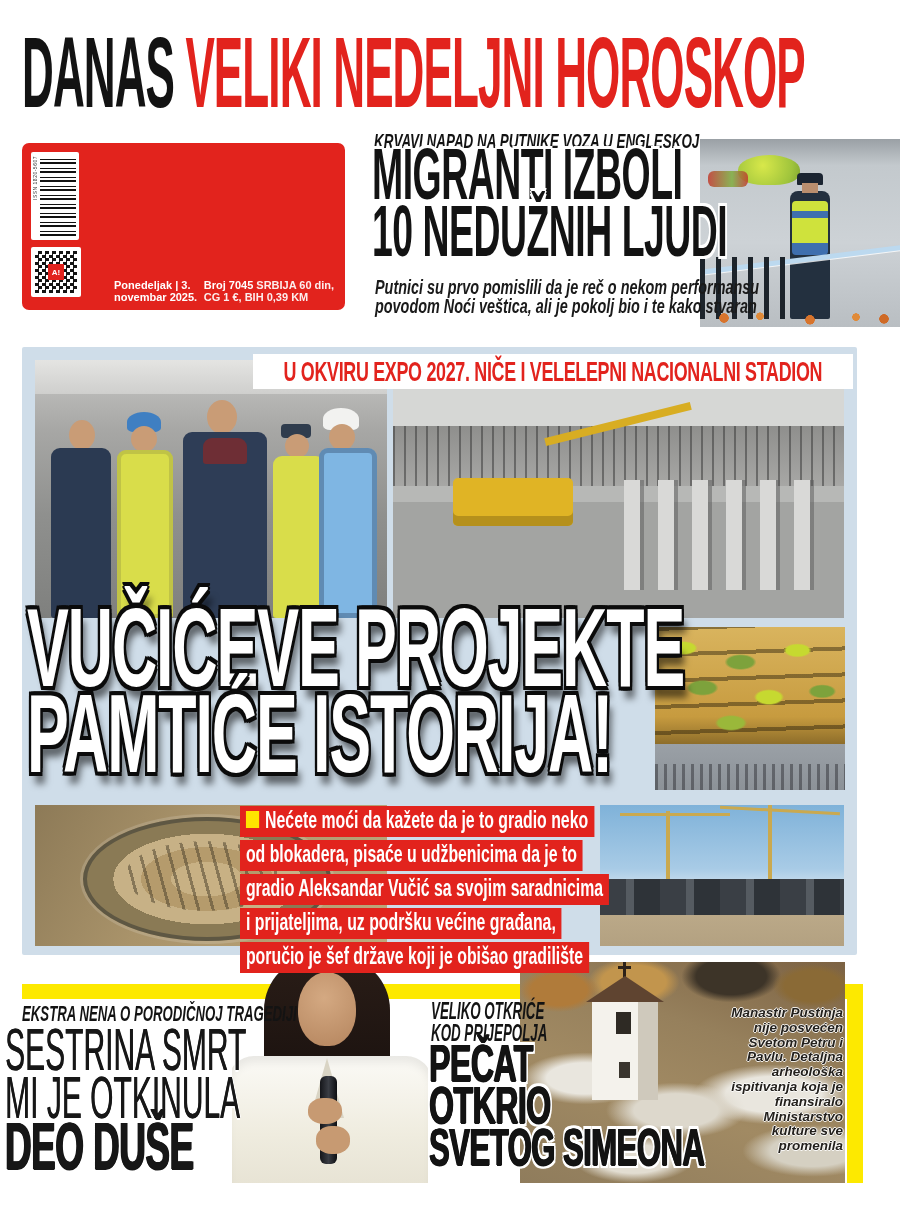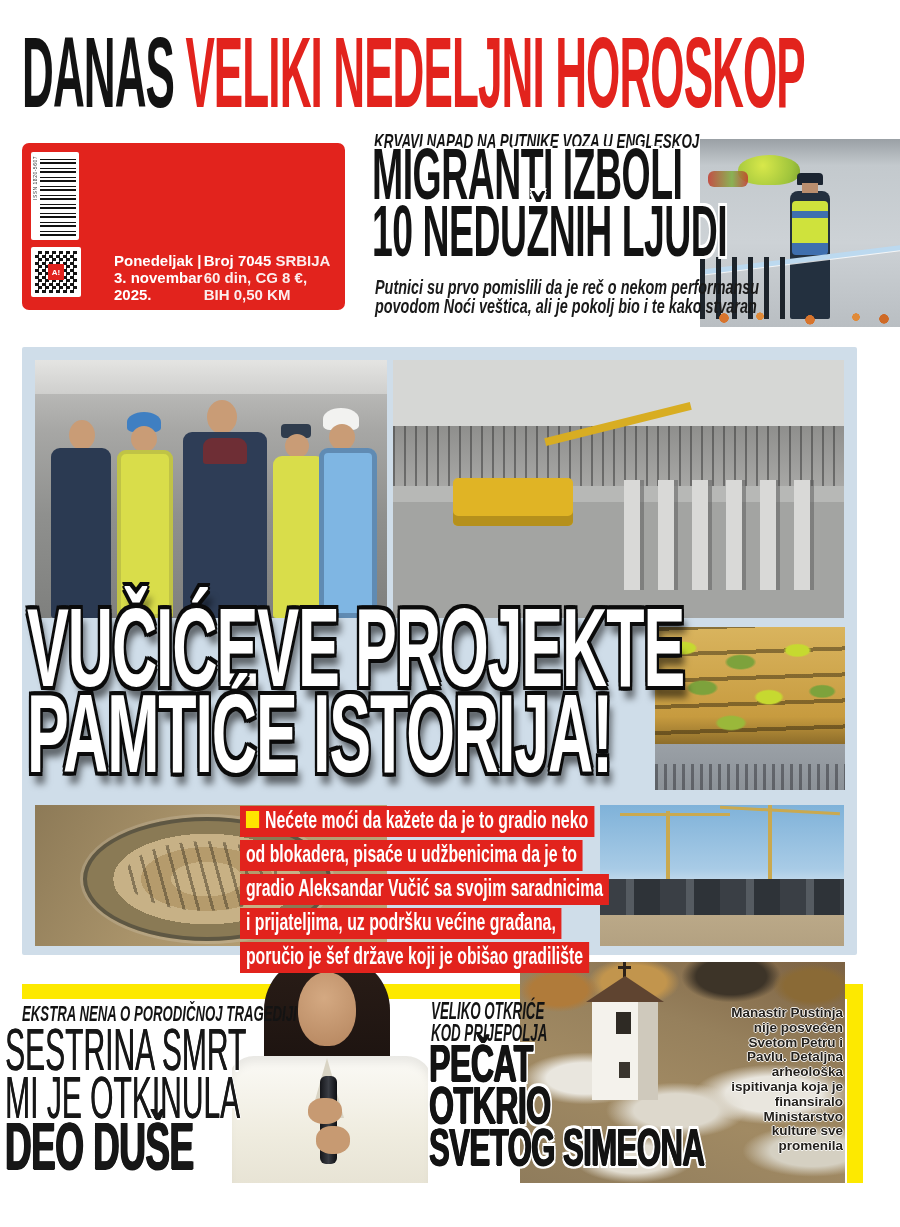--- a/index.html
+++ b/index.html
@@ -23,21 +23,21 @@
   .qr-box{left:9px;top:104px;width:50px;height:50px;background:#fff;border-radius:2px;
     display:flex;align-items:center;justify-content:center;}
   .qr-pattern{width:42px;height:42px;
     background:repeating-conic-gradient(#141414 0% 25%, #fff 0% 50%);background-size:7px 7px;
     position:relative;}
   .qr-center{position:absolute;left:13px;top:13px;width:16px;height:16px;background:#e2231d;
     color:#fff;font-weight:bold;font-size:8px;display:flex;align-items:center;justify-content:center;}
   .logo-text{left:84px;top:0;height:150px;display:flex;align-items:center;color:#fff;
     font-weight:bold;font-size:178px;line-height:1;letter-spacing:-8px;}
   .mast-info{left:92px;right:10px;bottom:7px;display:flex;justify-content:space-between;
-    color:#fff;font-size:15px;font-weight:bold;}
+    color:#fff;font-size:11px;font-weight:bold;}
   .mast-info .soft{font-weight:bold;opacity:.92;}
 
   
   .eng-kicker{left:374px;top:129px;font-style:italic;font-weight:bold;font-size:21px;color:#131313;z-index:3;}
   .eng-headline{left:372px;top:146px;z-index:3;font-weight:bold;font-size:72px;line-height:57px;
     color:#131313;letter-spacing:-1px;}
   .eng-headline .cond, .outline-w{
     text-shadow:3px 0 #fff,-3px 0 #fff,0 3px #fff,0 -3px #fff,3px 3px #fff,-3px -3px #fff,3px -3px #fff,-3px 3px #fff;}
   .eng-sub{left:375px;top:278px;font-style:italic;font-weight:bold;font-size:20px;line-height:19px;color:#1a1a1a;z-index:3;}
   .eng-photo{left:700px;top:139px;width:200px;height:188px;z-index:1;overflow:hidden;
@@ -163,21 +163,21 @@
   .tower .bodyw{position:absolute;left:0;top:36px;width:66px;height:98px;
     background:linear-gradient(90deg,#f4f2ec 0 70%,#cfc9bc 70% 100%);}
   .tower .openingA{position:absolute;left:24px;top:46px;width:15px;height:22px;background:#2e2a24;}
   .tower .openingB{position:absolute;left:27px;top:96px;width:11px;height:16px;background:#3a352e;}
   .disc-kicker{left:431px;top:1000px;font-style:italic;font-weight:bold;font-size:23px;line-height:22px;color:#131313;z-index:3;}
   .disc-h{left:429px;top:1042px;z-index:3;font-weight:bold;font-size:52px;line-height:42px;color:#131313;letter-spacing:-1px;}
   .disc-h .cond{
     text-shadow:1px 0 #131313,-1px 0 #131313,0 1px #131313,
       3px 0 #fff,-3px 0 #fff,0 3px #fff,0 -3px #fff,3px 3px #fff,-3px -3px #fff,3px -3px #fff,-3px 3px #fff;}
   .caption{left:725px;top:1006px;width:118px;z-index:3;text-align:right;
-    font-weight:bold;font-size:13.5px;line-height:14.8px;color:#23201c;
+    font-style:italic;font-weight:bold;font-size:13.5px;line-height:14.8px;color:#23201c;
     text-shadow:1px 0 rgba(255,255,255,.85),-1px 0 rgba(255,255,255,.85),0 1px rgba(255,255,255,.85),0 -1px rgba(255,255,255,.85);}
 </style>
 </head>
 <body>
 
 <div class="page">
 
   <div class="abs top-headline">
     <span class="cond" style="transform:scaleX(.44);">
       <span>DANAS </span><span class="red">VELIKI NEDELJNI HOROSKOP</span>
@@ -189,21 +189,21 @@
       <span class="issn">ISSN 1820-5607</span>
       <span class="bars"></span>
     </div>
     <div class="abs qr-box">
       <div class="qr-pattern">
         <span class="qr-center">A!</span>
       </div>
     </div>
     <div class="abs mast-info">
       <span>Ponedeljak | 3. novembar 2025.</span>
-      <span><span>Broj 7045 </span><span class="soft">SRBIJA 60 din, CG 8 €, BIH 0,50 KM</span></span>
+      <span><span>Broj 7045 </span><span class="soft">SRBIJA 60 din, CG 1 €, BIH 0,39 KM</span></span>
     </div>
   </div>
 
   <div class="abs eng-kicker">
     <span class="cond" style="transform:scaleX(.64);">KRVAVI NAPAD NA PUTNIKE VOZA U ENGLESKOJ</span>
   </div>
   <div class="abs eng-headline">
     <span class="cond" style="transform:scaleX(.52);">MIGRANTI IZBOLI</span><br>
     <span class="cond" style="transform:scaleX(.52);">10 NEDUŽNIH LJUDI</span>
   </div>
@@ -254,20 +254,23 @@
       </div>
     </div>
 
     <div class="photo p-site">
       <div class="scaffold"></div>
       <div class="crane-boom"></div>
       <div class="crane-truck"></div>
       <div class="pillars"></div>
     </div>
 
+    <div class="abs banner">
+      <span class="cond" style="transform:scaleX(.64);">U OKVIRU EXPO 2027. NIČE I VELELEPNI NACIONALNI STADION</span>
+    </div>
 
     <div class="photo p-stadium">
       <div class="stad-bands"></div>
       <div class="stad-green"></div>
       <div class="stad-people"></div>
     </div>
 
     <div class="photo p-aerial">
       <div class="dig-ring"></div>
       <div class="dig-marks"></div>

